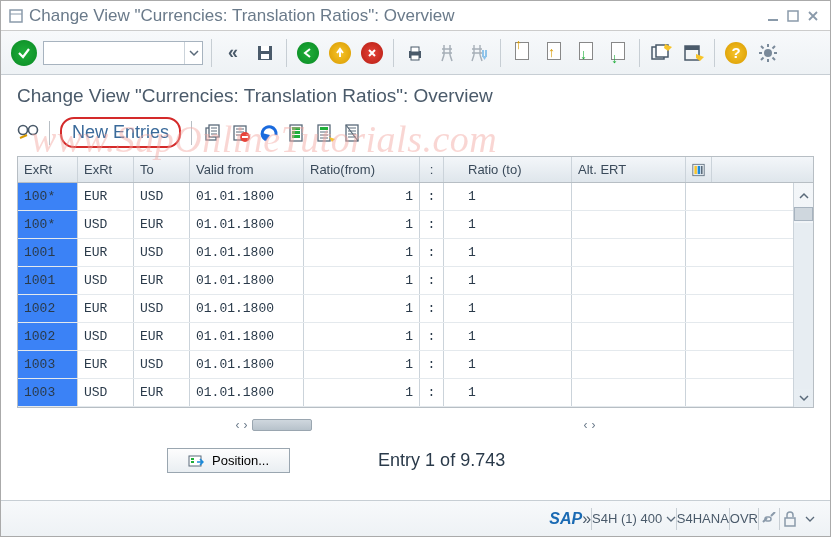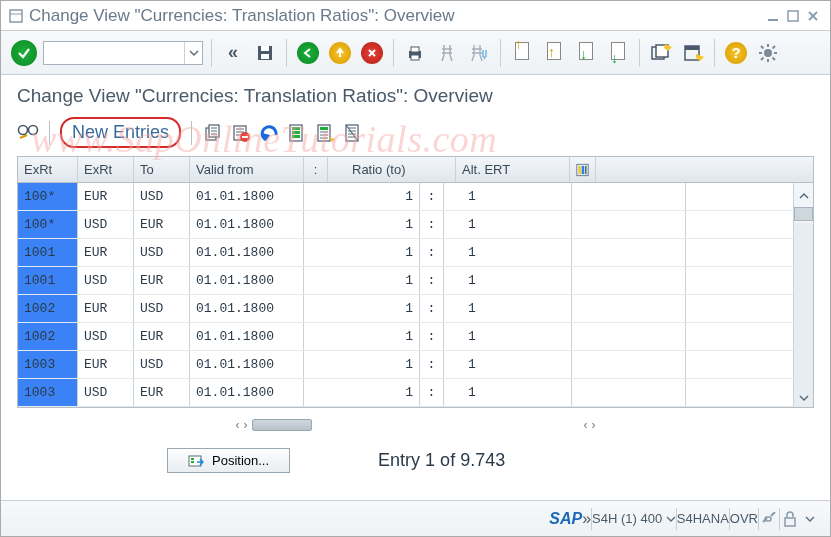--- a/index.html
+++ b/index.html
@@ -348,20 +348,21 @@
       </svg>
   </div>
 </div>
 
 <div class="table-wrap">
   <div class="thead">
     <div class="th c-exrt">ExRt</div>
     <div class="th c-from">ExRt</div>
     <div class="th c-to">To</div>
     <div class="th c-valid">Valid from</div>
+    <div class="th c-rfrom" style="justify-content:flex-start;">Ratio(from)</div>
     <div class="th c-colon">:</div>
     <div class="th c-rto">Ratio (to)</div>
     <div class="th c-alt">Alt. ERT</div>
     <div class="th c-cfg">
       <svg width="16" height="16" viewBox="0 0 16 16">
           <rect x="1" y="1" width="14" height="14" fill="none" stroke="#5a6a7a"></rect>
           <rect x="3" y="3" width="3" height="10" fill="#f7c42a"></rect>
           <rect x="7" y="3" width="3" height="10" fill="#1a8ada"></rect>
           <rect x="11" y="3" width="2" height="10" fill="#5a6a7a"></rect>
         </svg>

